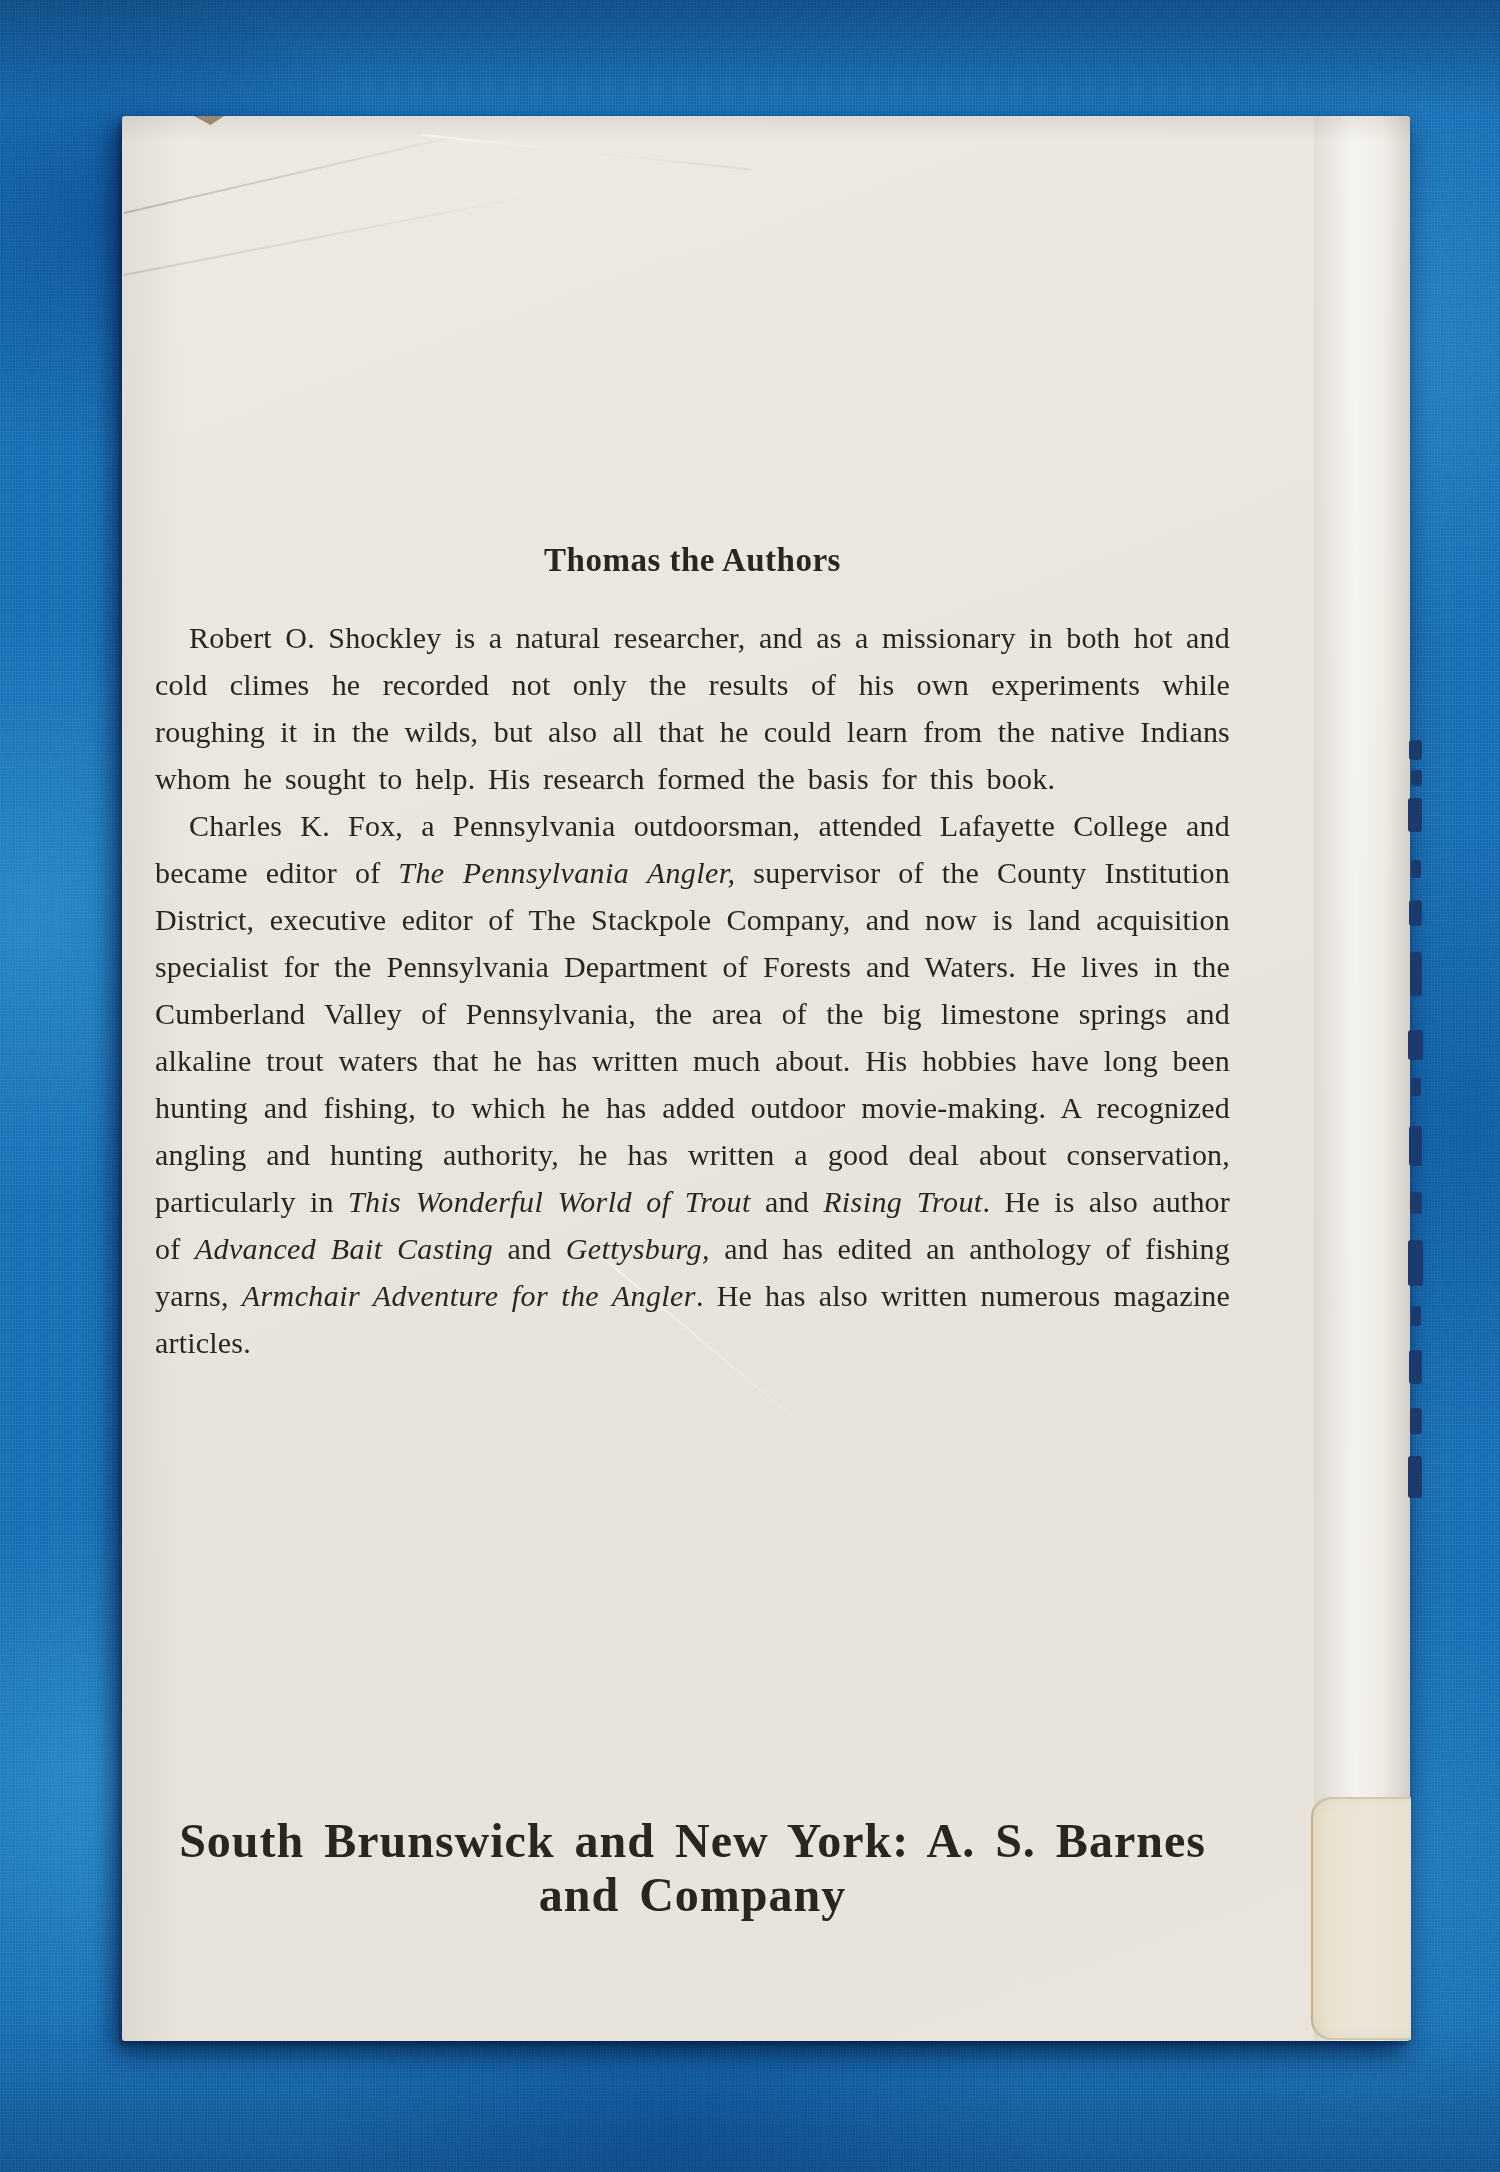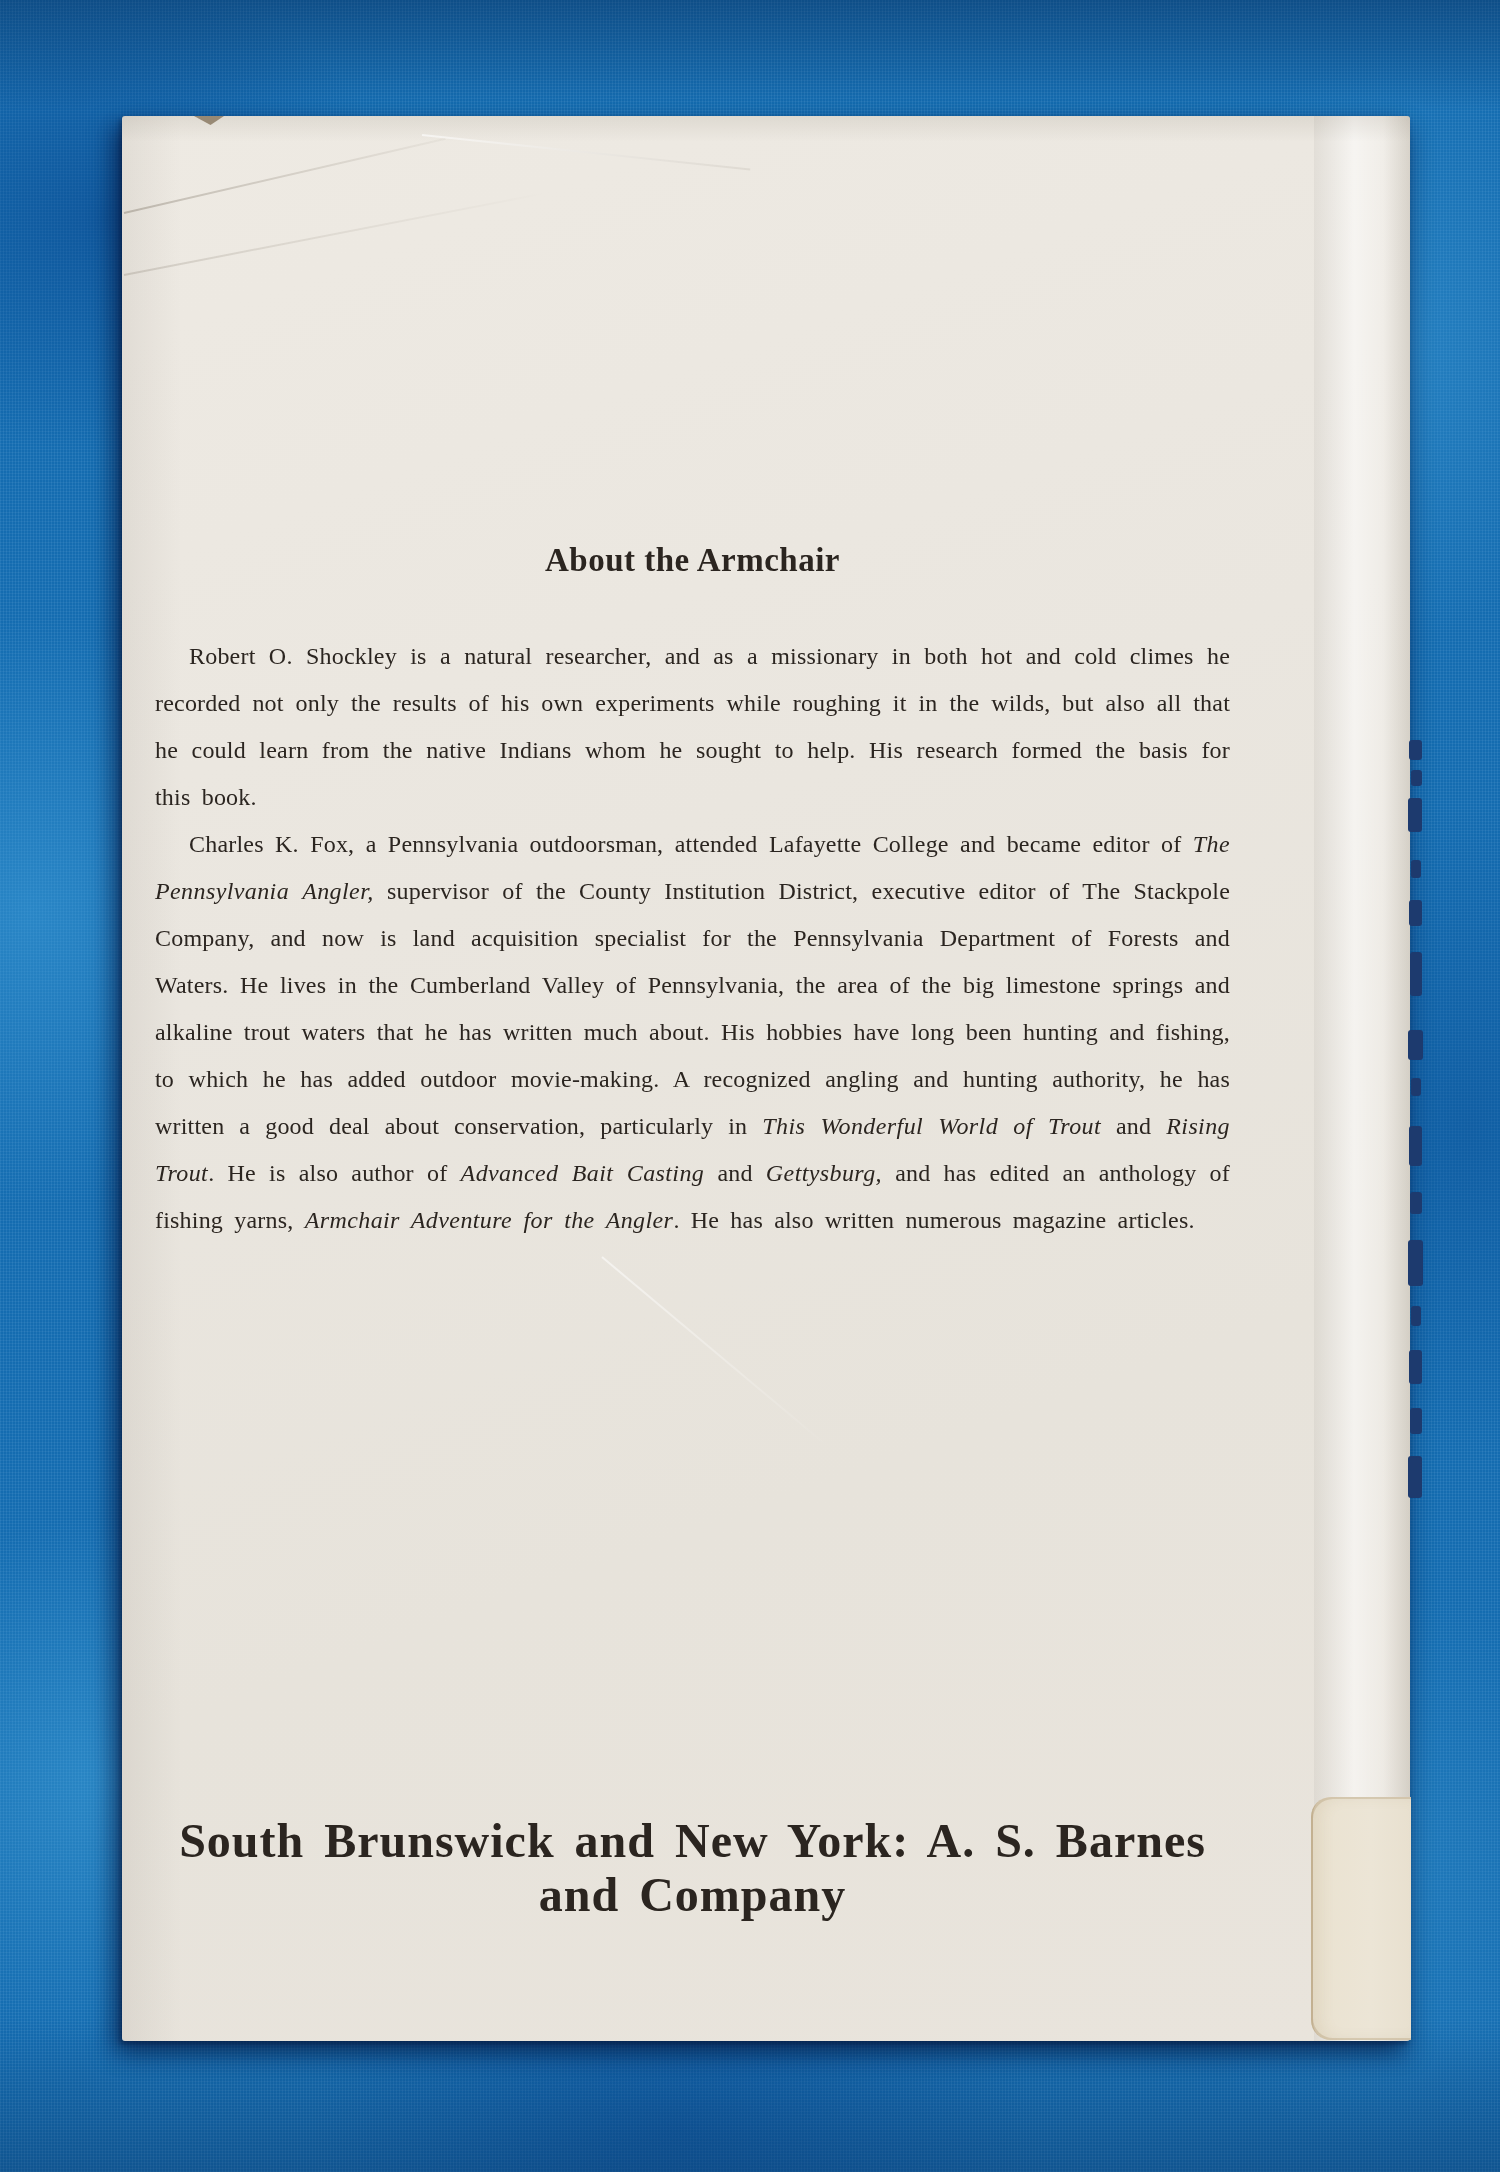--- a/index.html
+++ b/index.html
@@ -60,22 +60,22 @@
     border-radius:20px 0 0 20px;
     box-shadow:inset 2px 2px 0 rgba(150,120,70,.22), inset 2px -2px 0 rgba(150,120,70,.22), inset 10px 0 14px rgba(150,120,70,.10);
   }
 
   
   .text-col{position:absolute;left:33px;top:0;width:1075px;color:#2b2520;}
   .heading{
     position:absolute;top:426px;left:0;width:100%;text-align:center;
     font-size:33px;font-weight:bold;letter-spacing:.5px;
   }
-  .body-copy{position:absolute;top:517px;left:0;width:100%;
-    font-size:24px;line-height:47px;text-align:justify;word-spacing:5px;letter-spacing:.2px;}
+  .body-copy{position:absolute;top:498px;left:0;width:100%;
+    font-size:30px;line-height:47px;text-align:justify;word-spacing:5px;letter-spacing:.2px;}
   .body-copy p{margin:0;text-indent:34px;}
   .body-copy i{letter-spacing:.4px;}
   .imprint{position:absolute;top:1686px;left:0;width:100%;text-align:center;
     font-size:48px;font-weight:bold;line-height:54px;letter-spacing:1px;word-spacing:7px;margin-top:12px;}
 
   
   .spine-peek{position:absolute;left:1402px;top:740px;width:26px;height:770px;}
 </style>
 </head>
 <body>
@@ -87,21 +87,21 @@
   <div class="right-fold"></div>
   <div class="top-shade"></div>
   <div class="crease crease-1"></div>
   <div class="crease crease-2"></div>
   <div class="crease crease-3"></div>
   <div class="crease crease-4"></div>
   <div class="notch"></div>
   <div class="edge-tab"></div>
 
   <div class="text-col">
-    <div class="heading">About the Armchair</div>
+    <div class="heading">Thomas the Authors</div>
 
     <div class="body-copy">
       <p><span>Robert O. Shockley is a natural researcher, and as a missionary in both hot and cold climes he recorded not only the results of his own experiments while roughing it in the wilds, but also all that he could learn from the native Indians whom he sought to help. His research formed the basis for this book.</span></p>
       <p><span>Charles K. Fox, a Pennsylvania outdoorsman, attended Lafayette College and became editor of </span><i>The Pennsylvania Angler,</i><span> supervisor of the County Institution District, executive editor of The Stackpole Company, and now is land acquisition specialist for the Pennsylvania Department of Forests and Waters. He lives in the Cumberland Valley of Pennsylvania, the area of the big limestone springs and alkaline trout waters that he has written much about. His hobbies have long been hunting and fishing, to which he has added outdoor movie-making. A recognized angling and hunting authority, he has written a good deal about conservation, particularly in </span><i>This Wonderful World of Trout</i><span> and </span><i>Rising Trout</i><span>. He is also author of </span><i>Advanced Bait Casting</i><span> and </span><i>Gettysburg,</i><span> and has edited an anthology of fishing yarns, </span><i>Armchair Adventure for the Angler</i><span>. He has also written numerous magazine articles.</span></p>
     </div>
 
     <div class="imprint">
       <div>South Brunswick and New York: A. S. Barnes and Company</div>
     </div>
   </div>

